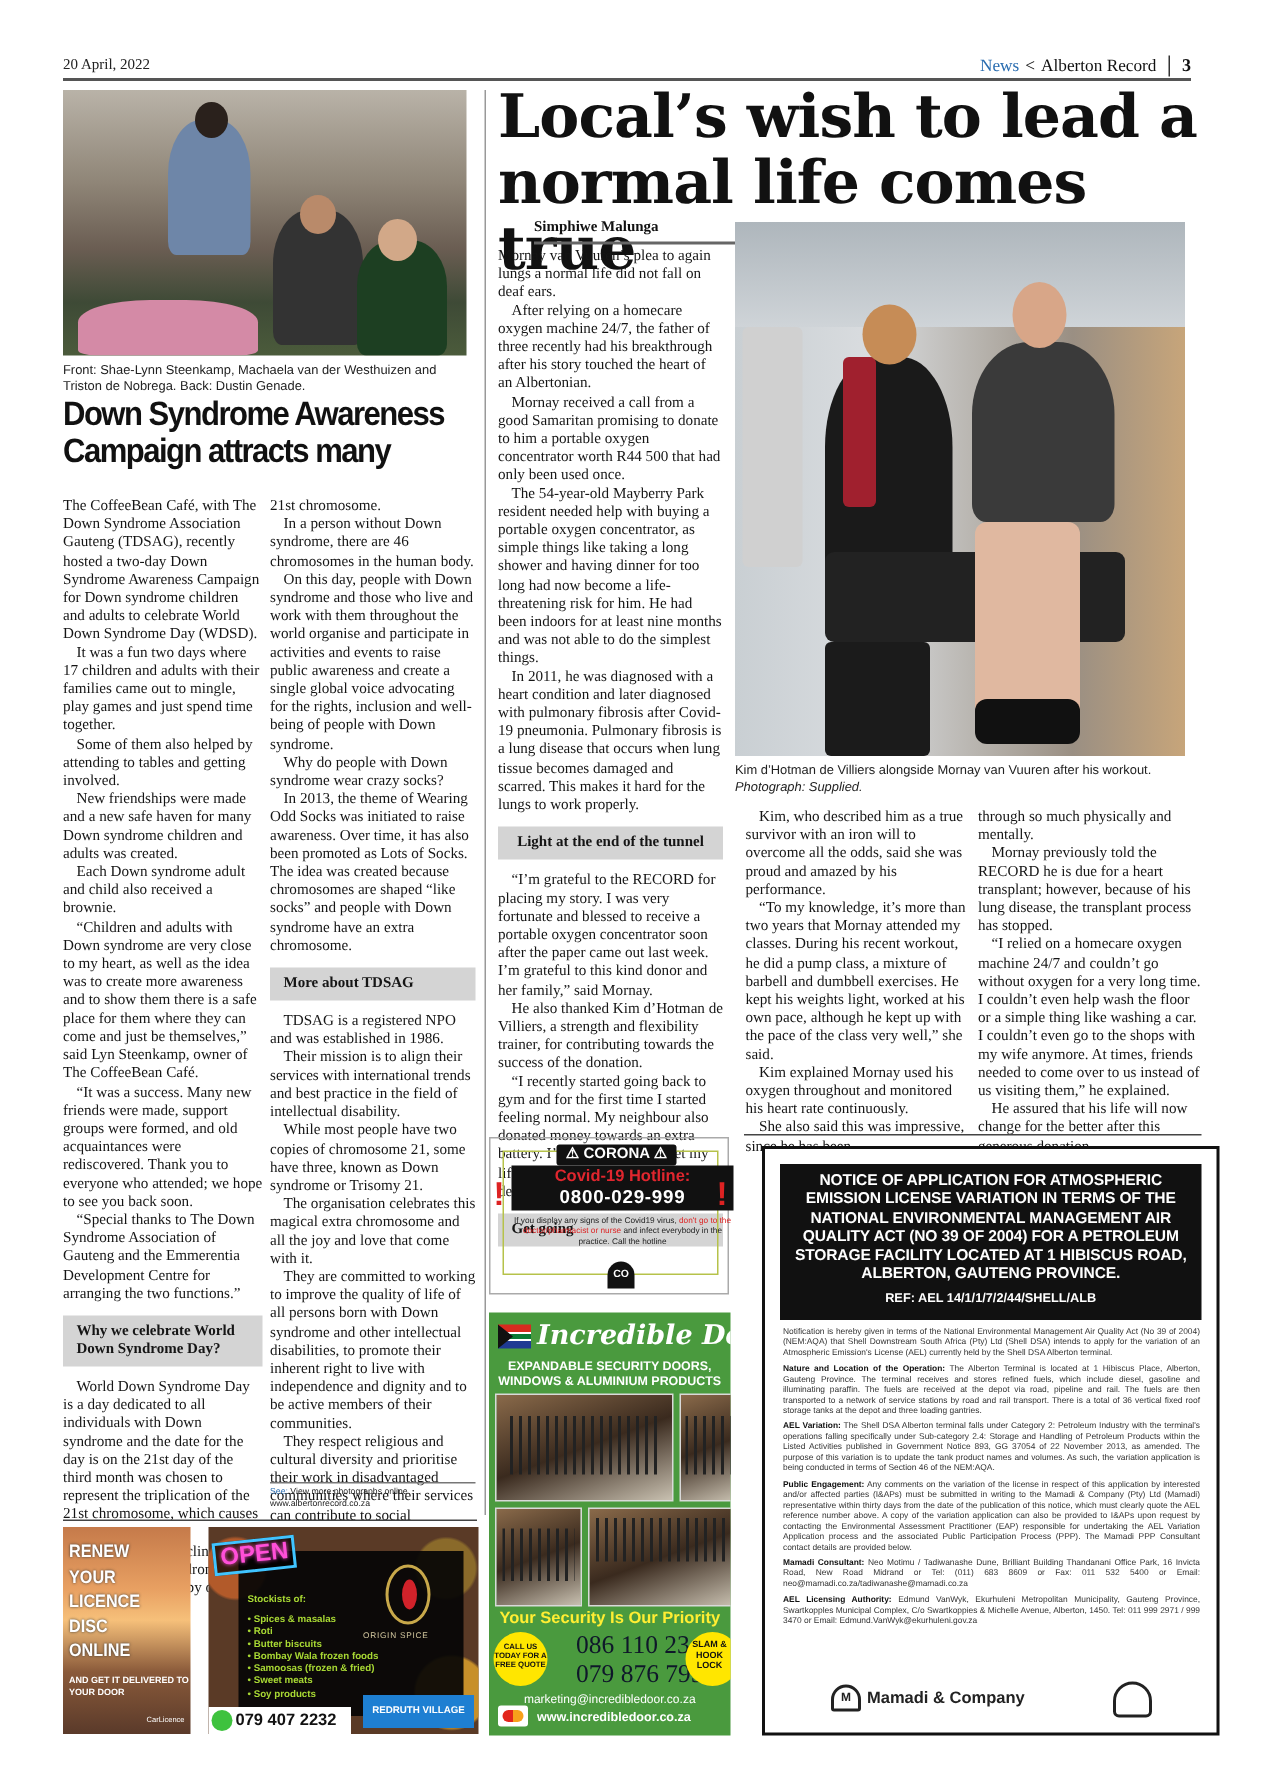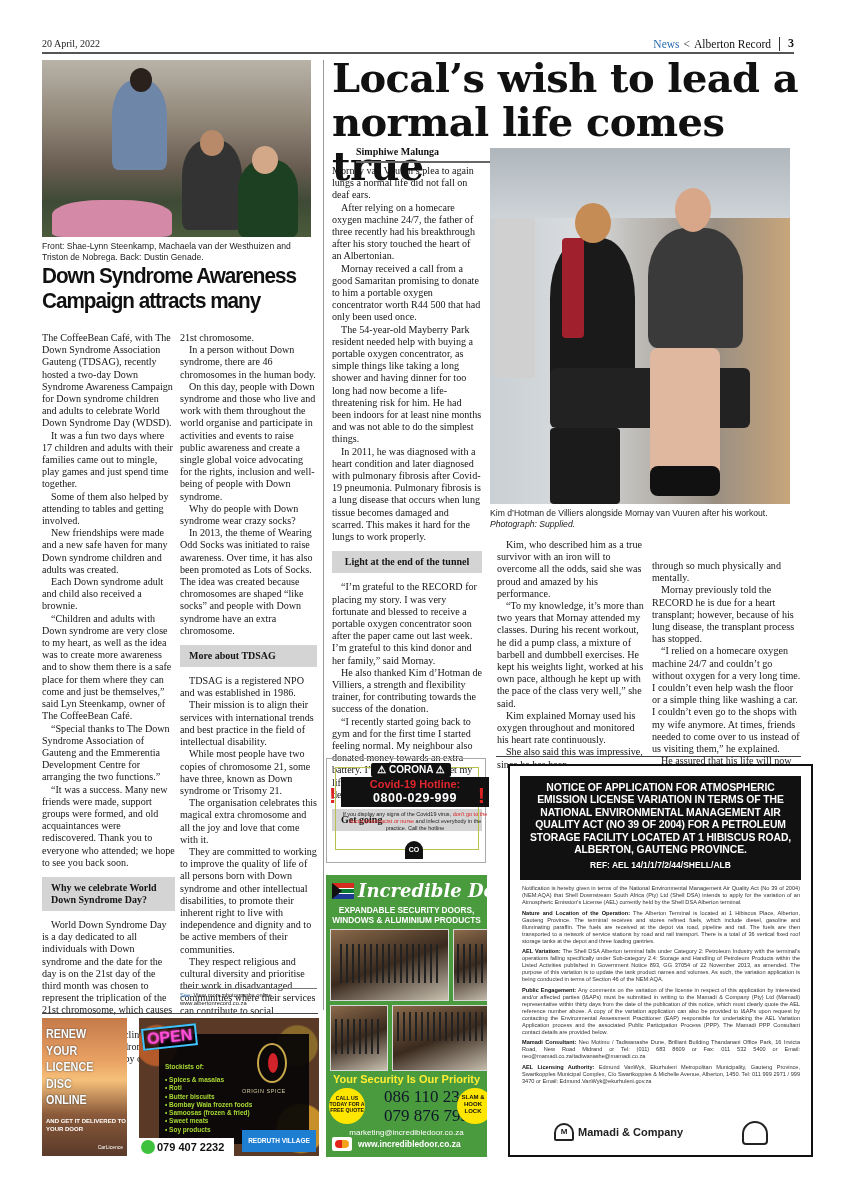--- a/index.html
+++ b/index.html
@@ -37,21 +37,21 @@
   .col-b { left: 180px; top: 332px; width: 137px; }
   .subhead { background: #d4d4d4; font-weight: bold; font-size: 10px; line-height: 12px; padding: 5px 9px; margin: 8px 0 8px 0; }
 
   .v-rule { left: 323px; top: 60px; width: 1px; height: 950px; background: #999; }
 
   
   .h-right { left: 332px; top: 56px; width: 470px; font-family: "DejaVu Serif", serif; font-weight: bold; font-size: 40px; line-height: 44px; letter-spacing: -0.6px; color: #111; }
   .byline { left: 332px; top: 146px; width: 148px; font-weight: bold; font-size: 10px; border-bottom: 2px solid #666; padding-bottom: 4px; margin-left: 24px; }
   .col-c { left: 332px; top: 165px; width: 150px; }
   .col-d { left: 497px; top: 539px; width: 150px; }
-  .col-e { left: 652px; top: 560px; width: 150px; }
+  .col-e { left: 652px; top: 539px; width: 150px; }
 
   .h-rule2 { left: 496px; top: 756px; width: 305px; height: 1px; background: #444; }
 
   
   .ad-covid { left: 326px; top: 758px; width: 160px; height: 105px; border: 1px solid #aaa; }
   .ad-covid-inner { position:absolute; left:8px; top:8px; right:6px; bottom:12px; border:1px solid #b6c24a; }
   .corona-tag { position:absolute; left: 44px; top: 4px; width: 80px; height: 14px; background:#111; color:#fff; font-family:"Liberation Sans",sans-serif; font-size:10px; font-weight:bold; text-align:center; line-height:14px; border-radius:2px; }
   .covid-black { position:absolute; left: 14px; top: 18px; width: 148px; height: 30px; background:#111; text-align:center; font-family:"Liberation Sans",sans-serif; }
   .covid-line1 { color:#e0262e; font-size:11px; font-weight:bold; line-height: 14px; }
   .covid-line2 { color:#fff; font-size:12.5px; font-weight:bold; line-height: 15px; letter-spacing: 0.5px; }
@@ -141,22 +141,22 @@
 <div class="abs caption cap-left">Front: Shae-Lynn Steenkamp, Machaela van der Westhuizen and Triston de Nobrega. Back: Dustin Genade.</div>
 <h2 class="abs h-left">Down Syndrome Awareness Campaign attracts many</h2>
 
 <div class="abs col col-a">
   <p class="first">The CoffeeBean Café, with The Down Syndrome Association Gauteng (TDSAG), recently hosted a two-day Down Syndrome Awareness Campaign for Down syndrome children and adults to celebrate World Down Syndrome Day (WDSD).</p>
   <p>It was a fun two days where 17 children and adults with their families came out to mingle, play games and just spend time together.</p>
   <p>Some of them also helped by attending to tables and getting involved.</p>
   <p>New friendships were made and a new safe haven for many Down syndrome children and adults was created.</p>
   <p>Each Down syndrome adult and child also received a brownie.</p>
   <p>“Children and adults with Down syndrome are very close to my heart, as well as the idea was to create more awareness and to show them there is a safe place for them where they can come and just be themselves,” said Lyn Steenkamp, owner of The CoffeeBean Café.</p>
+  <p>“It was a success. Many new friends were made, support groups were formed, and old acquaintances were rediscovered. Thank you to everyone who attended; we hope to see you back soon.</p>
   <p>“Special thanks to The Down Syndrome Association of Gauteng and the Emmerentia Development Centre for arranging the two functions.”</p>
-  <p>“It was a success. Many new friends were made, support groups were formed, and old acquaintances were rediscovered. Thank you to everyone who attended; we hope to see you back soon.</p>
   <div class="subhead">Why we celebrate World Down Syndrome Day?</div>
   <p>World Down Syndrome Day is a day dedicated to all individuals with Down syndrome and the date for the day is on the 21st day of the third month was chosen to represent the triplication of the 21st chromosome, which causes Down syndrome.</p>
   <p>Trisomy 21 is the clinical way of saying Down syndrome, which is the third copy on the</p>
 </div>
 
 <div class="abs col col-b">
   <p class="first">21st chromosome.</p>
   <p>In a person without Down syndrome, there are 46 chromosomes in the human body.</p>
   <p>On this day, people with Down syndrome and those who live and work with them throughout the world organise and participate in activities and events to raise public awareness and create a single global voice advocating for the rights, inclusion and well-being of people with Down syndrome.</p>
   <p>Why do people with Down syndrome wear crazy socks?</p>

